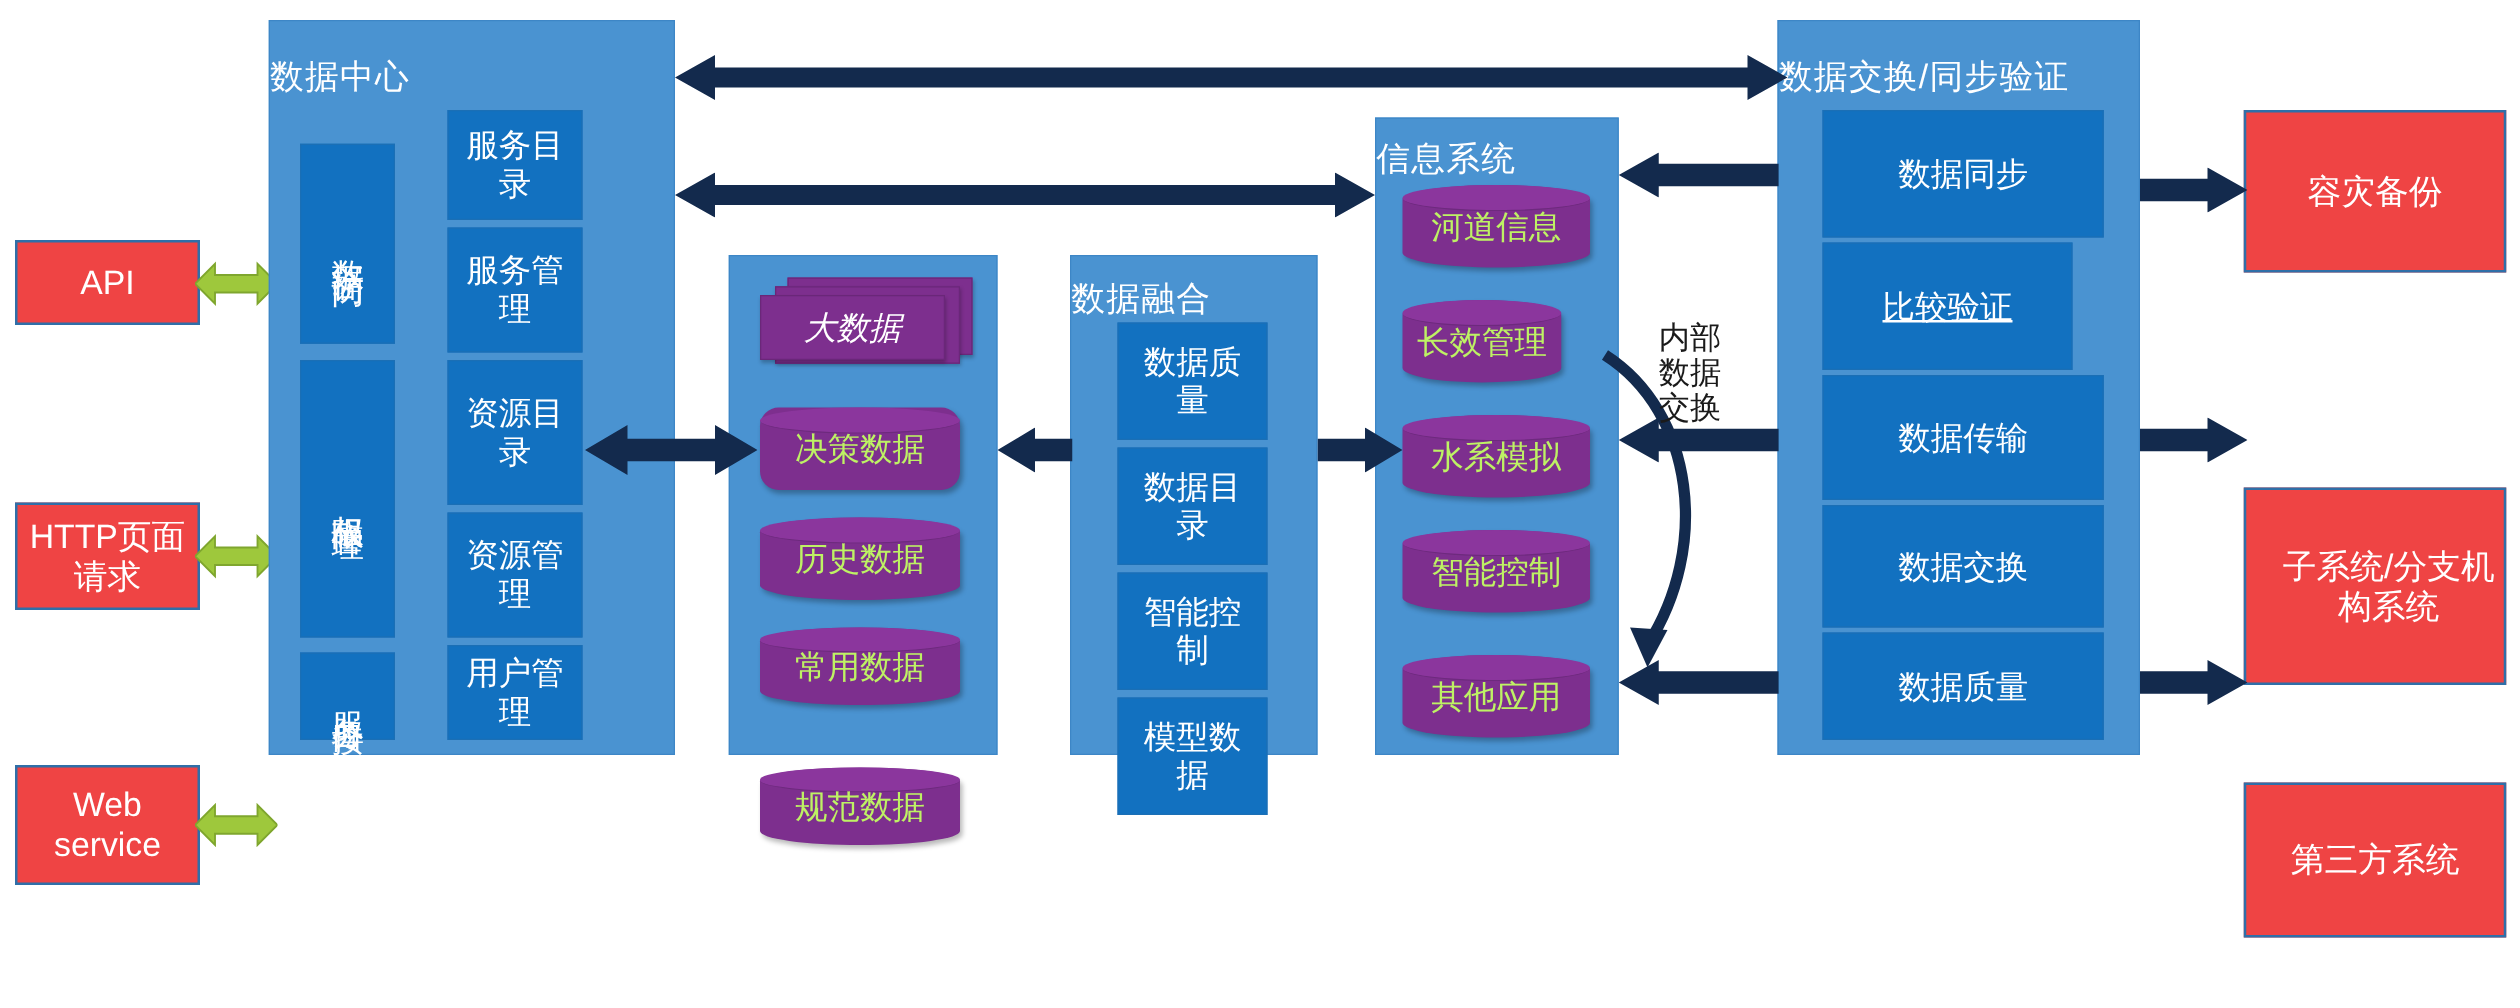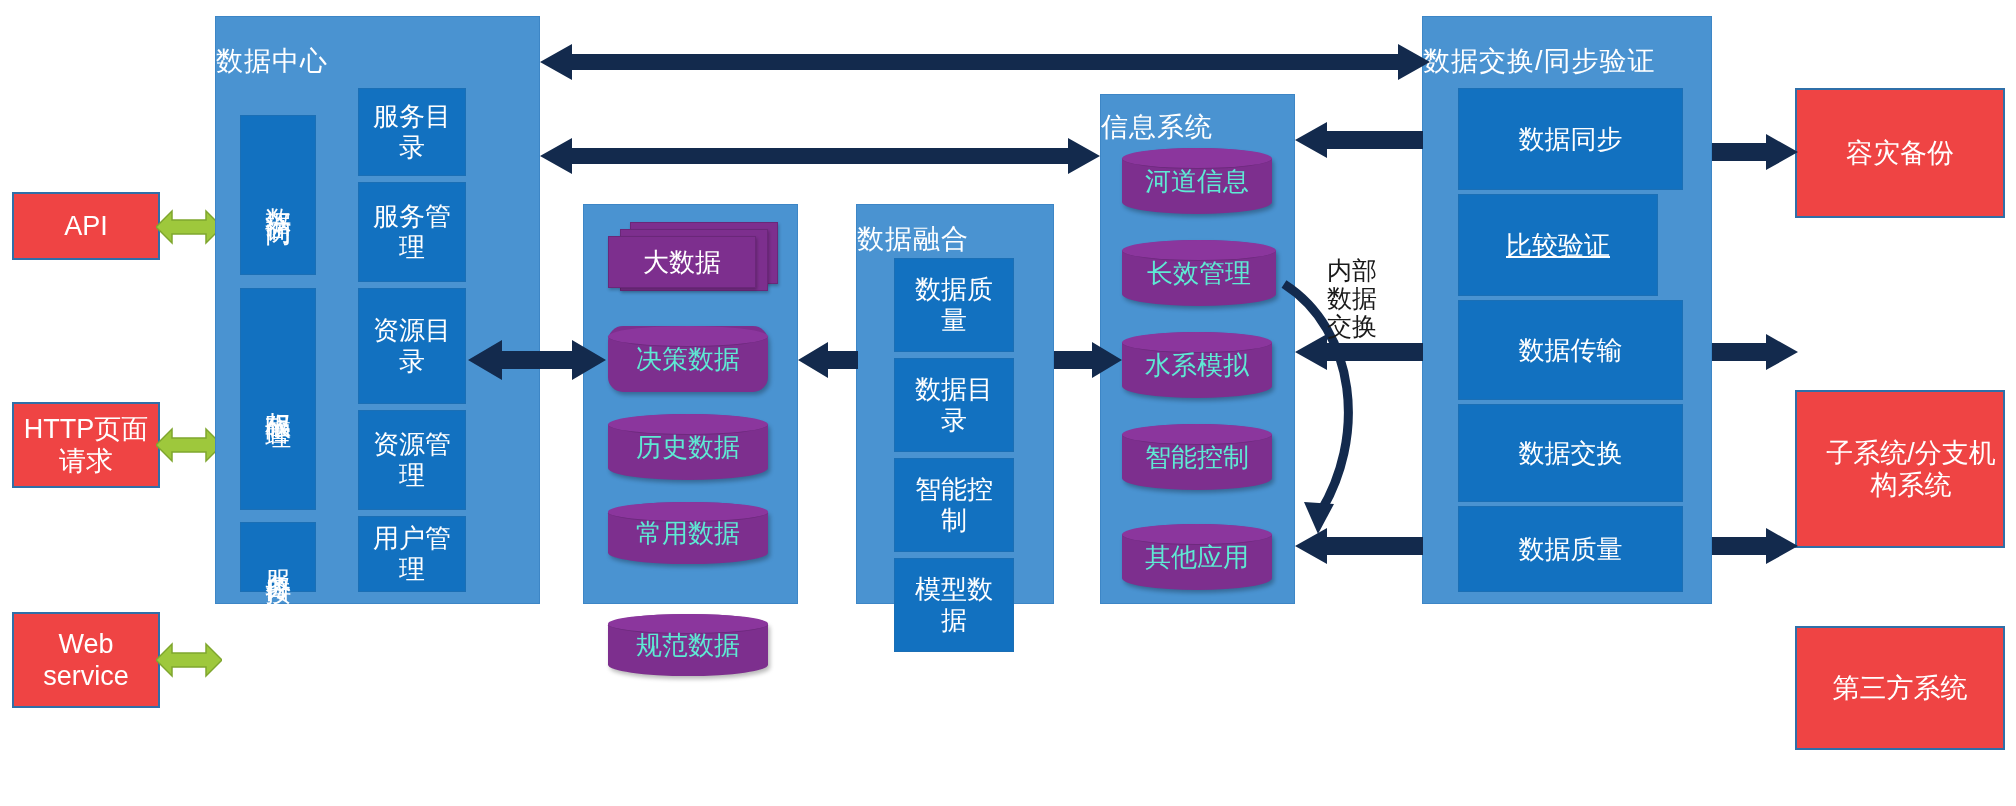--- a/index.html
+++ b/index.html
@@ -58,21 +58,21 @@
     font-size: 27px;
     line-height: 1.2;
     padding: 2px 6px;
   }
 
   
   .cyl {
     position: absolute;
     background: #7d2f8e;
     border-radius: 50% / 18%;
-    color: #5eead4;
+    color: #bef264;
     display: flex;
     align-items: center;
     justify-content: center;
     text-align: center;
     font-size: 26px;
     box-shadow: 2px 3px 4px rgba(0,0,0,.28);
   }
   .cyl::before {
     content: "";
     position: absolute;
@@ -164,21 +164,21 @@
   </div>
   <div class="node" style="left:358px; top:516px; width:108px; height:76px;">
     <span>用户管理</span>
   </div>
 
   <div class="panel" style="left:583px; top:204px; width:215px; height:400px;"></div>
 
   <div class="stack" style="left:608px; top:222px; width:170px; height:78px;">
     <div class="sheet" style="left:22px; top:0; width:148px; height:62px;"></div>
     <div class="sheet" style="left:12px; top:7px; width:148px; height:62px;"></div>
-    <div class="sheet front" style="left:0px; top:14px; width:148px; height:52px;">
+    <div class="sheet front" style="left:0px; top:14px; width:148px; height:52px;font-style:italic;">
       <span>大数据</span>
     </div>
   </div>
 
   <div class="cyl" style="left:608px; top:326px; width:160px; height:66px;border-radius:15px;">
     <span>决策数据</span>
   </div>
   <div class="cyl" style="left:608px; top:414px; width:160px; height:66px;">
     <span>历史数据</span>
   </div>
@@ -204,21 +204,21 @@
   <div class="node" style="left:894px; top:558px; width:120px; height:94px;">
     <span>模型数据</span>
   </div>
 
   <div class="panel" style="left:1100px; top:94px; width:195px; height:510px;">
     <div class="panel-title" style="top:14px;">信息系统</div>
   </div>
   <div class="cyl" style="left:1122px; top:148px; width:150px; height:66px;">
     <span>河道信息</span>
   </div>
-  <div class="cyl" style="left:1122px; top:240px; width:154px; height:66px;">
+  <div class="cyl" style="left:1122px; top:240px; width:127px; height:66px;">
     <span>长效管理</span>
   </div>
   <div class="cyl" style="left:1122px; top:332px; width:150px; height:66px;">
     <span>水系模拟</span>
   </div>
   <div class="cyl" style="left:1122px; top:424px; width:150px; height:66px;">
     <span>智能控制</span>
   </div>
   <div class="cyl" style="left:1122px; top:524px; width:150px; height:66px;">
     <span>其他应用</span>

